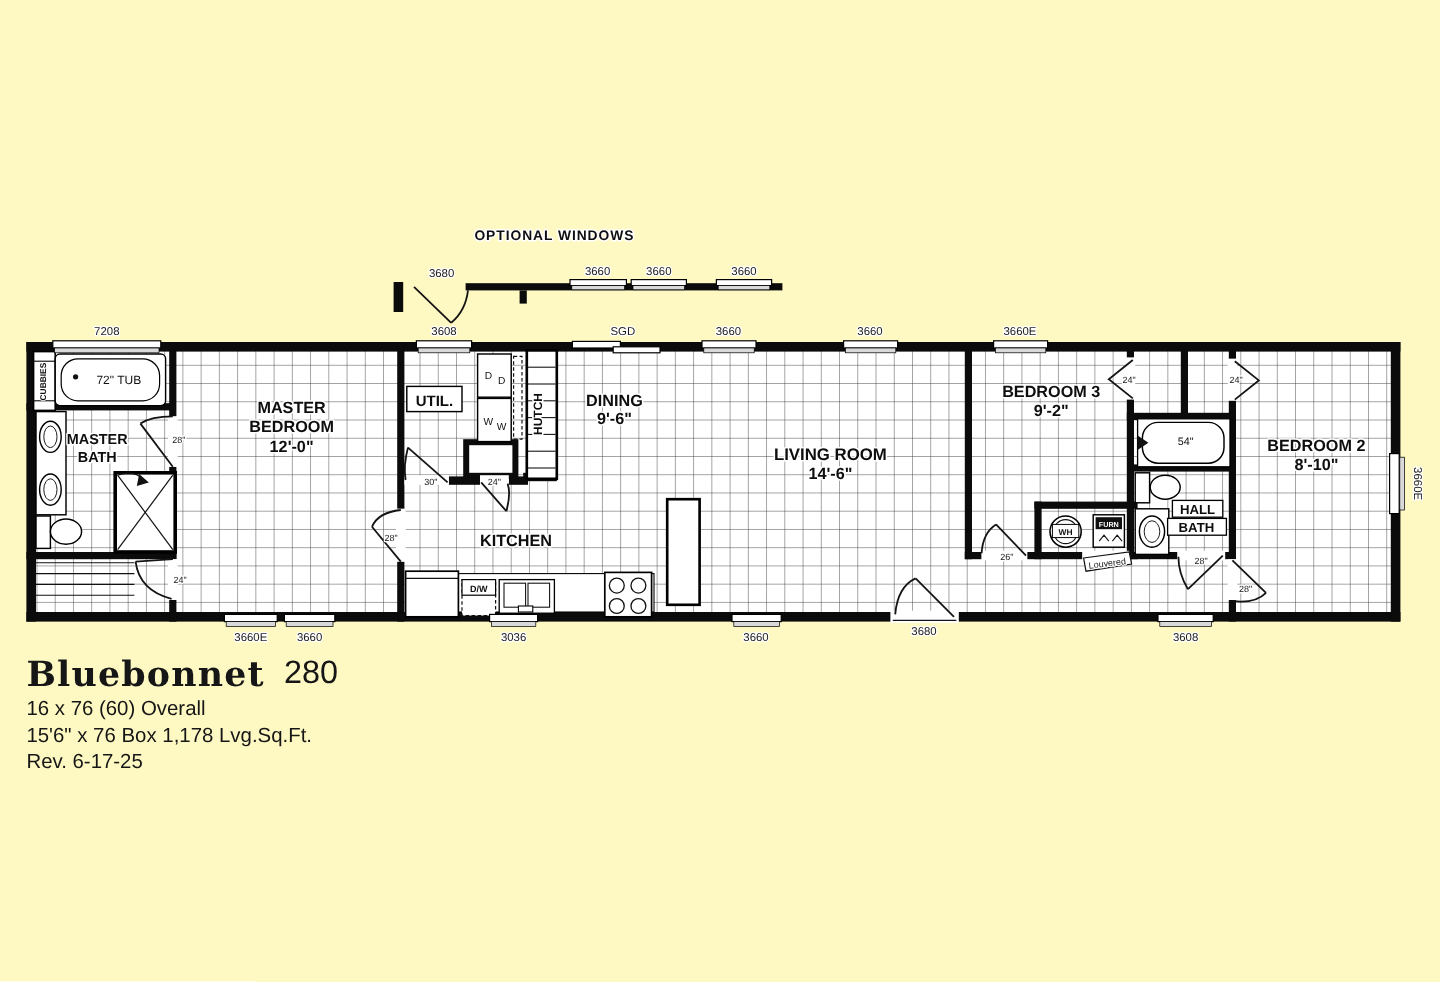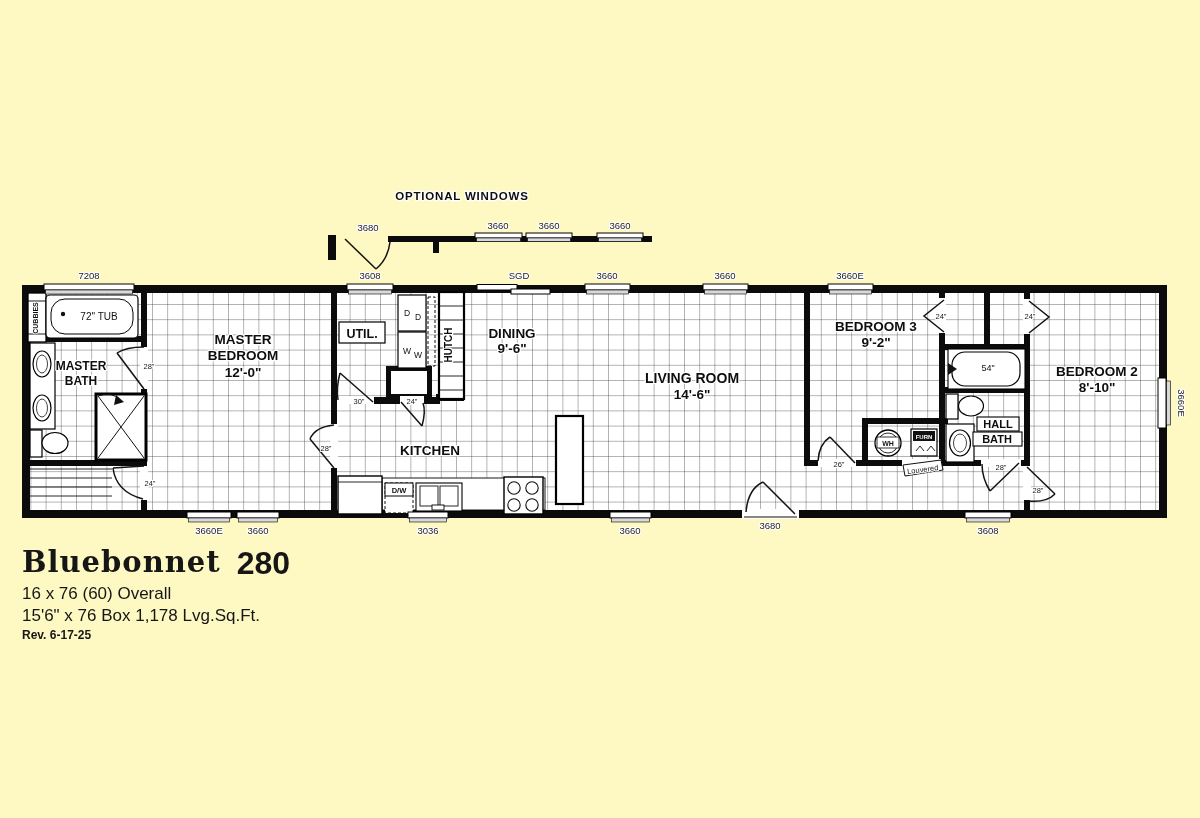--- a/index.html
+++ b/index.html
@@ -14,23 +14,23 @@
   text.rm{font-weight:700;fill:#0e0e0e;text-anchor:middle;paint-order:stroke;stroke:#fff;
           stroke-width:2.5px;stroke-linejoin:round;}
   text.dim{font-size:9.5px;fill:#1c1c1c;text-anchor:middle;paint-order:stroke;stroke:#fff;
           stroke-width:2px;stroke-linejoin:round;}
   text.door{font-size:7.5px;fill:#161616;text-anchor:middle;paint-order:stroke;stroke:#fff;
           stroke-width:2px;stroke-linejoin:round;}
   text.fix{text-anchor:middle;fill:#111;paint-order:stroke;stroke:#fff;stroke-width:1.5px;}
   .title-block{position:absolute;left:22px;top:545px;color:#161616;}
   .tb-row{display:flex;align-items:flex-start;}
   .model{font-family:"DejaVu Serif",serif;font-weight:700;font-size:29px;letter-spacing:1px;}
-  .series{font-family:"Liberation Sans",sans-serif;font-weight:700;font-size:32px;margin-left:16px;}
+  .series{font-family:"Liberation Sans",sans-serif;font-weight:400;font-size:27px;margin-left:16px;}
   .spec{font-size:17px;line-height:1.17;margin-top:2px;}
-  .rev{font-size:12px;margin-top:2px;font-weight:bold;}
+  .rev{font-size:17px;margin-top:2px;}
 </style>
 </head>
 <body>
 
 <div class="page">
 
 <svg width="1200" height="818" viewBox="0 0 1200 818">
   <defs>
     <pattern id="grid" width="15.2" height="15.2" patternUnits="userSpaceOnUse">
       <path d="M15.2 0H0V15.2" fill="none" stroke="#3a3a3a" stroke-width="0.75"></path>

